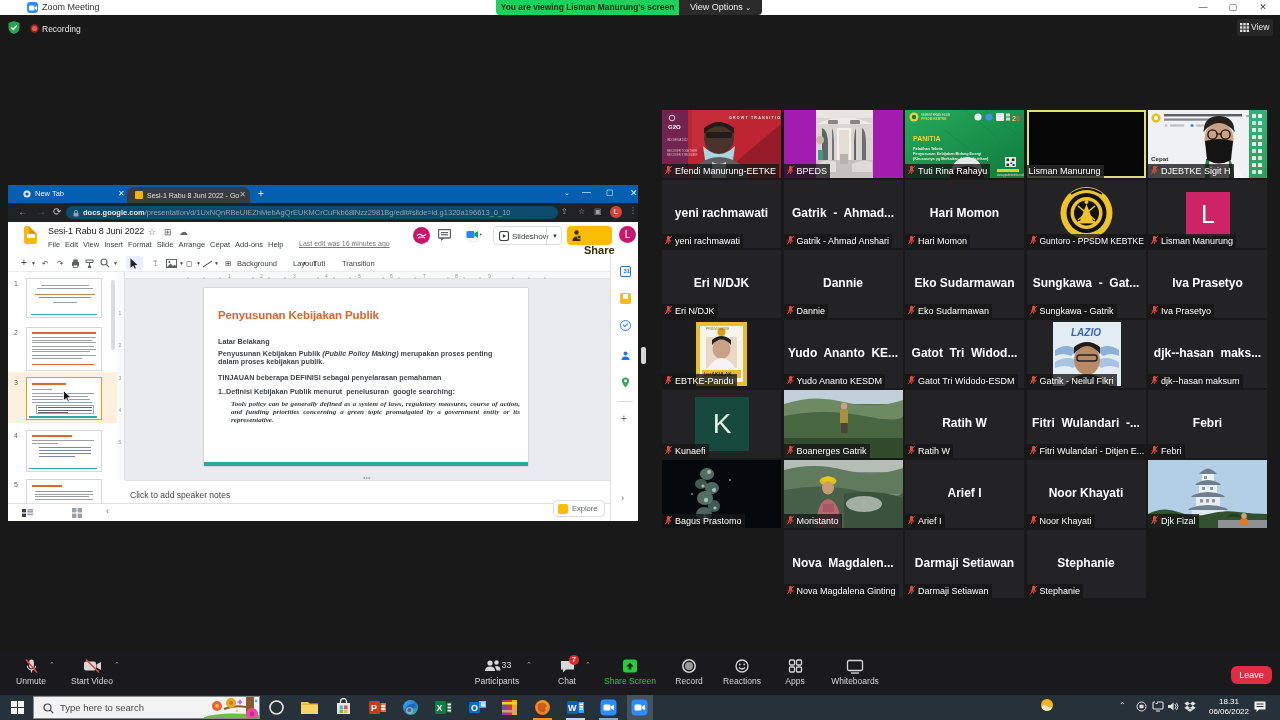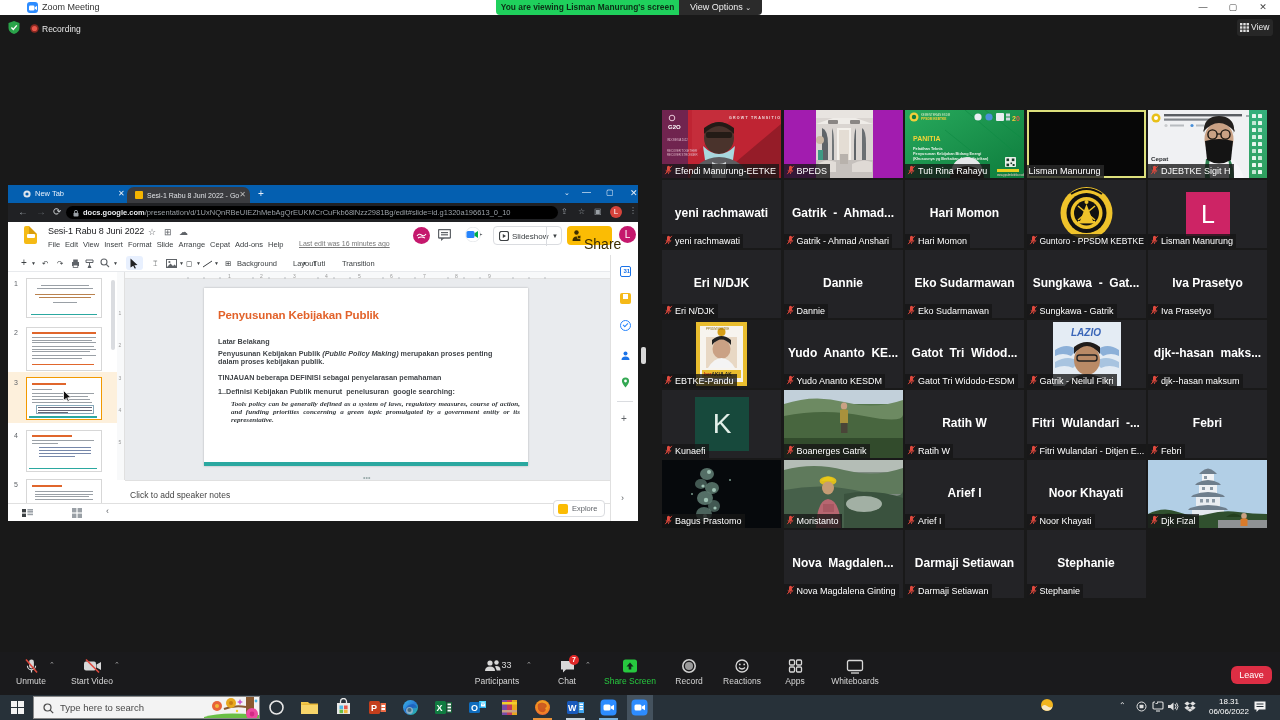--- a/index.html
+++ b/index.html
@@ -16,21 +16,21 @@
 #viewbtn span{position:absolute;left:14px;top:3px}
 
 #chrome{position:absolute;left:8px;top:185px;width:630px;height:336px;background:#fff}
 #tabbar{position:absolute;left:0;top:0;width:630px;height:18px;background:#045fb0}
 #tab-active{position:absolute;left:119px;top:2px;width:123px;height:16px;background:#3a3b3f;border-radius:7px 7px 0 0;color:#dfe1e5;font-size:7.5px}
 #tab-active .fav{position:absolute;left:8px;top:4px;width:8px;height:8px;background:#f4b400;border-radius:1px}
 #tab-active .tt{position:absolute;left:20px;top:4.5px;width:92px;white-space:nowrap;overflow:hidden;font-size:7px}
 #tab-active .x{position:absolute;right:4px;top:3px;font-size:8px;color:#bbb}
 .ntab{position:absolute;left:8px;top:0;width:110px;height:18px;color:#e8f0fb;font-size:7.5px}
 #addrbar{position:absolute;left:0;top:18px;width:630px;height:19px;background:#202124}
-#omni{position:absolute;left:58px;top:3px;width:492px;height:13px;background:#000000;border-radius:7px;color:#dadce0;font-size:7.5px;line-height:13px}
+#omni{position:absolute;left:58px;top:3px;width:492px;height:13px;background:#0c4a6e;border-radius:7px;color:#dadce0;font-size:7.5px;line-height:13px}
 #omni .url{position:absolute;left:17px;top:0;white-space:nowrap}
 #omni .url b{color:#e8eaed;font-weight:bold}
 #omni .url span{color:#9aa0a6}
 .navic{position:absolute;top:3px;color:#9aa0a6;font-size:10px}
 
 #shead{position:absolute;left:0;top:37px;width:630px;height:33px;background:#fff}
 #slogo{position:absolute;left:16px;top:4px;width:13px;height:18px;background:#f5ba15;border-radius:2px}
 #slogo i{position:absolute;left:2.5px;top:8px;width:8px;height:4px;background:#fff;border-radius:1px}
 #slogo u{position:absolute;right:0;top:0;border-left:4px solid #d99d0b;border-bottom:4px solid #d99d0b;border-top:4px solid #fff;border-right:4px solid #fff}
 #stitle{position:absolute;left:40px;top:3.5px;font-size:9px;color:#202124;letter-spacing:-0.1px}
@@ -196,21 +196,21 @@
       <span style="position:absolute;left:18px;top:4.5px;font-size:8px;color:#3c4043">Slideshow</span>
       <div style="position:absolute;right:14px;top:0;width:1px;height:19px;background:#dadce0"></div>
       <span style="position:absolute;right:3px;top:6px;font-size:6px;color:#3c4043">▼</span>
     </div>
     <div style="position:absolute;left:559px;top:4px;width:45px;height:19px;background:#fbbc04;border-radius:4px">
       <svg style="position:absolute;left:5px;top:4px" width="9" height="11" viewBox="0 0 9 11">
           <circle cx="4.5" cy="2.5" r="2.2" fill="#3b2c00"></circle>
           <path d="M0.5 11 Q0.5 6.5 4.5 6.5 Q8.5 6.5 8.5 11 Z" fill="#3b2c00"></path>
           <rect x="5.4" y="5.6" width="3.4" height="3" rx="0.6" fill="#3b2c00" stroke="#fbbc04" stroke-width="0.7"></rect>
         </svg>
-      <span style="position:absolute;left:17px;top:10px;font-size:14px;color:#3b2c00;font-weight:normal">Share</span>
+      <span style="position:absolute;left:17px;top:18px;font-size:11px;color:#3b2c00;font-weight:bold">Share</span>
     </div>
     <div style="position:absolute;left:611px;top:4px;width:17px;height:17px;border-radius:50%;background:#c5186d;color:#fff;font-size:10px;text-align:center;line-height:17px">L</div>
   </div>
   <div id="stoolbar">
     <span class="tb" style="left:13px;font-size:10px;top:1.5px">+</span>
       <span class="tb" style="left:23px;font-size:5px;top:5px">▼</span>
     <span class="tb" style="left:34px">↶</span>
       <span class="tb" style="left:49px">↷</span>
     <svg class="tb" style="left:63px;top:4px" width="9" height="9" viewBox="0 0 9 9">
         <rect x="1" y="3" width="7" height="4" fill="#5f6368"></rect>

